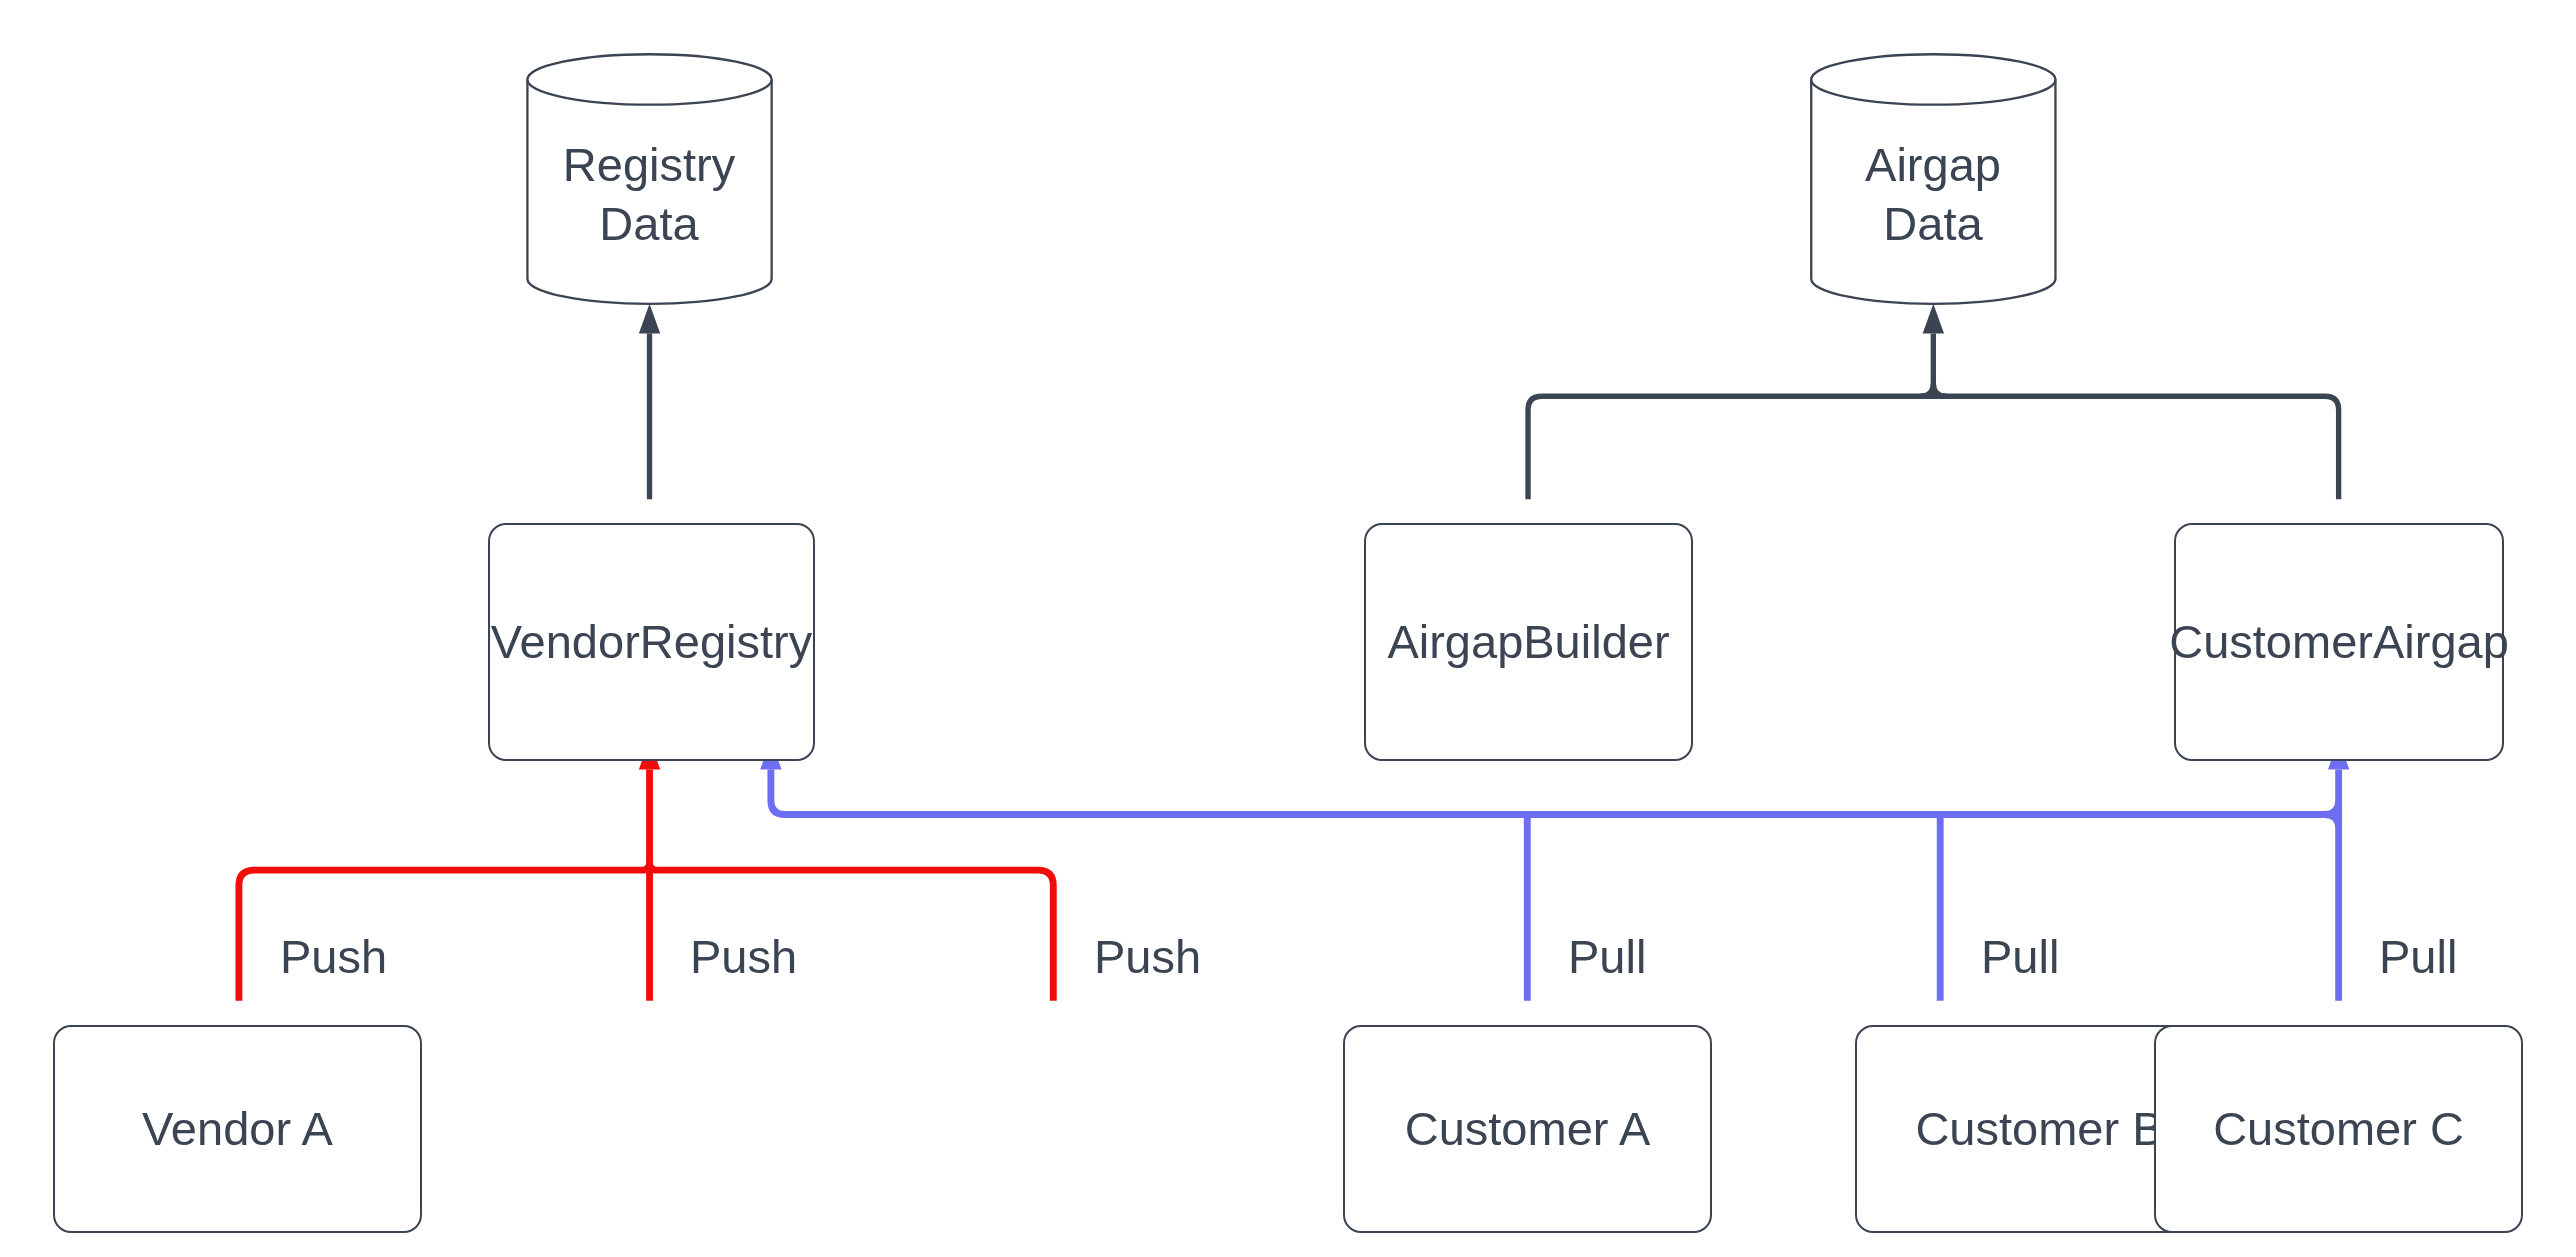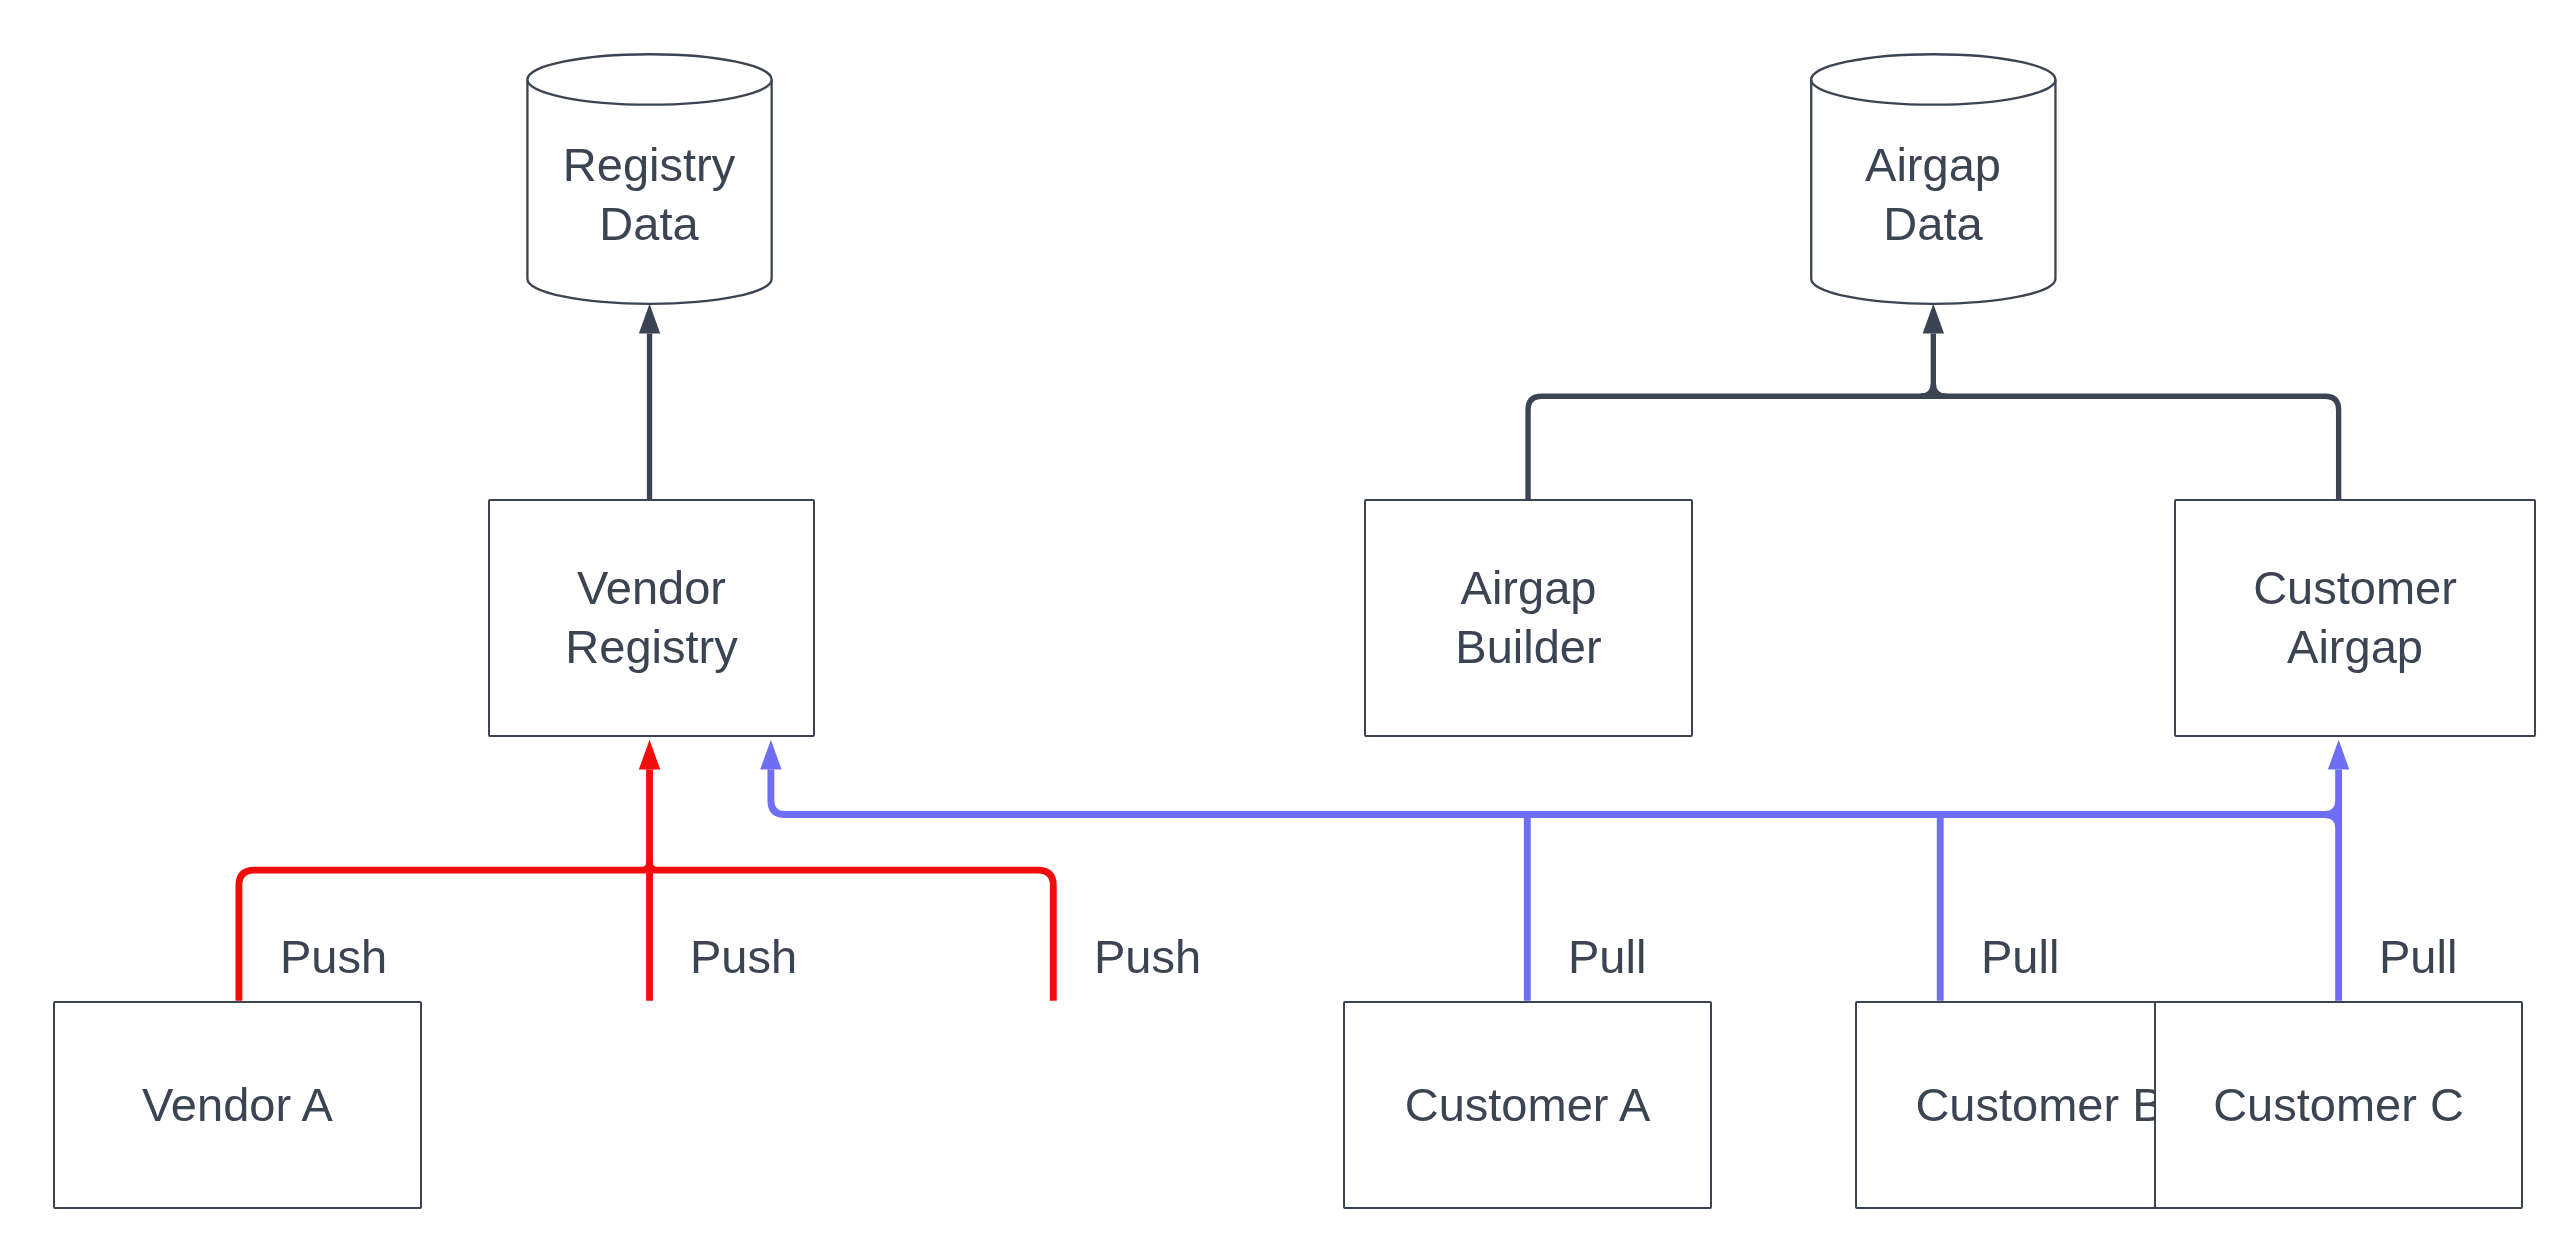--- a/index.html
+++ b/index.html
@@ -15,29 +15,30 @@
   .edges-svg {
     position: absolute;
     left: 0; top: 0;
     width: 2576px; height: 1258px;
   }
   .node {
     position: absolute;
     box-sizing: border-box;
     background: #ffffff;
     border: 2.3px solid #3b4452;
-    border-radius: 2px;
+    border-radius: 18px;
     display: flex;
-    flex-direction: column;
+    flex-direction: row;
     align-items: center;
     justify-content: center;
     text-align: center;
     font-size: 47px;
     line-height: 1.25;
     color: #3b4452;
+    margin-top: 24px;
   }
   .mid-node  { top: 499px;  height: 238px; }
   .leaf-node { top: 1001px; height: 208px; }
   .cyl-label {
     position: absolute;
     display: flex;
     flex-direction: column;
     align-items: center;
     justify-content: center;
     text-align: center;
@@ -101,21 +102,21 @@
   </div>
 
   <div class="node mid-node" style="left:488px; width:327px;">
     <div>Vendor</div>
     <div>Registry</div>
   </div>
   <div class="node mid-node" style="left:1364px; width:329px;">
     <div>Airgap</div>
     <div>Builder</div>
   </div>
-  <div class="node mid-node" style="left:2174px; width:362px;">
+  <div class="node mid-node" style="left:2174px; width:330px;">
     <div>Customer</div>
     <div>Airgap</div>
   </div>
 
   <div class="node leaf-node" style="left:53px; width:369px;">
     <div>Vendor A</div>
   </div>
   <div class="node leaf-node" style="left:1343px; width:369px;">
     <div>Customer A</div>
   </div>

